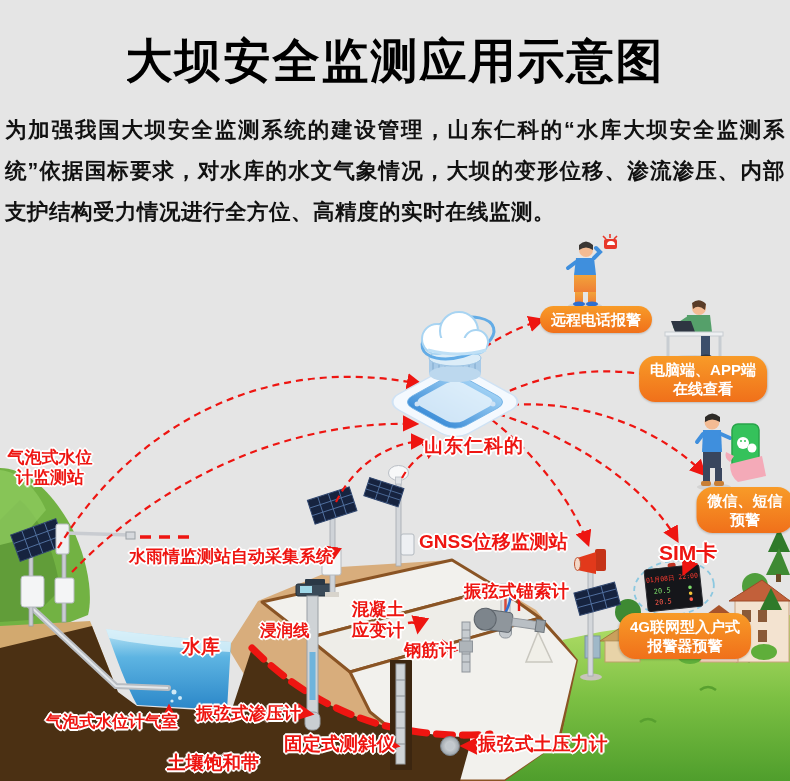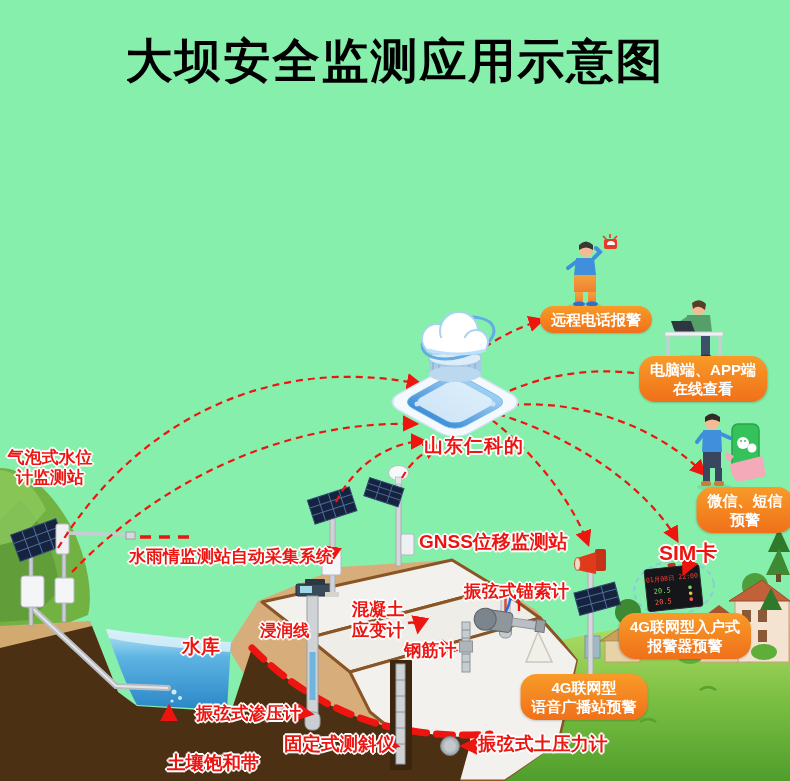--- a/index.html
+++ b/index.html
@@ -1,16 +1,16 @@
 <!DOCTYPE html>
 <html><head>
 <meta charset="utf-8">
 <style>
   html,body{margin:0;padding:0;background:#fff;}
-  .stage{position:relative;width:790px;height:781px;background:#86efac;overflow:hidden;
+  .stage{position:relative;width:790px;height:781px;background:#e5e5e5;overflow:hidden;
          font-family:"Liberation Sans",sans-serif;}
   .title{position:absolute;left:0;top:30px;width:790px;text-align:center;
          font-size:47px;font-weight:900;color:#000;letter-spacing:2px;}
   .desc{position:absolute;left:5px;top:110px;width:780px;font-size:21.5px;line-height:41px;
         font-weight:600;color:#111;text-align:justify;letter-spacing:.5px;}
   .scene{position:absolute;left:0;top:0;width:790px;height:781px;}
   .rlabel{position:absolute;color:#ee1511;font-weight:bold;white-space:nowrap;z-index:5;
           text-shadow:-2px 0 0 #fff,2px 0 0 #fff,0 -2px 0 #fff,0 2px 0 #fff,
                       -1px -1px 0 #fff,1px -1px 0 #fff,-1px 1px 0 #fff,1px 1px 0 #fff;}
   .center{transform:translateX(-50%);text-align:center;}
@@ -18,20 +18,21 @@
         background:linear-gradient(#f89b28,#f0701a);color:#fff;font-weight:bold;
         font-size:15px;line-height:19px;padding:4px 11px;border-radius:16px;
         box-shadow:0 1px 2px rgba(0,0,0,.18);white-space:nowrap;}
 </style>
 </head>
 <body>
 
 <div class="stage">
 
   <div class="title">大坝安全监测应用示意图</div>
+  <div class="desc">为加强我国大坝安全监测系统的建设管理，山东仁科的“水库大坝安全监测系统”依据国标要求，对水库的水文气象情况，大坝的变形位移、渗流渗压、内部支护结构受力情况进行全方位、高精度的实时在线监测。</div>
 
   <svg class="scene" viewBox="0 0 790 781">
     <defs>
       <marker id="arr" viewBox="0 0 10 10" refX="8" refY="5" markerWidth="7.5" markerHeight="7.5" orient="auto">
         <path d="M0,0 L10,5 L0,10 Z" fill="#ee1511"></path>
       </marker>
       <linearGradient id="waterG" x1="0" y1="0" x2="0" y2="1">
         <stop offset="0" stop-color="#bfe7f6"></stop>
           <stop offset=".35" stop-color="#5db4e2"></stop>
           <stop offset="1" stop-color="#2a86c8"></stop>
@@ -317,36 +318,33 @@
   <div class="rlabel" style="left:419px;top:529px;font-size:19px;text-align:right;">GNSS位移监测站</div>
   <div class="rlabel" style="left:464px;top:579px;font-size:17.5px;">振弦式锚索计</div>
   <div class="rlabel center" style="left:378px;top:599px;font-size:17.5px;line-height:21px;">
     <span style="display:block;">混凝土</span>
     <span style="display:block;">应变计</span>
   </div>
   <div class="rlabel" style="left:404px;top:638px;font-size:17.5px;">钢筋计</div>
   <div class="rlabel" style="left:252px;top:620px;font-size:16.5px;margin-left:8px;">浸润线</div>
   <div class="rlabel" style="left:182px;top:634px;font-size:19px;">水库</div>
   <div class="rlabel" style="left:196px;top:701px;font-size:17.5px;">振弦式渗压计</div>
+  <div class="rlabel" style="left:46px;top:711px;font-size:16.5px;">气泡式水位计气室</div>
   <div class="rlabel" style="left:284px;top:731px;font-size:18.5px;">固定式测斜仪</div>
   <div class="rlabel" style="left:167px;top:750px;font-size:18.5px;">土壤饱和带</div>
   <div class="rlabel" style="left:478px;top:731px;font-size:18.5px;">振弦式土压力计</div>
   <div class="rlabel" style="left:659px;top:539px;font-size:21px;">SIM卡</div>
 
   <div class="pill" style="left:703px;top:356px;">
     <span style="display:block;">电脑端、APP端</span>
     <span style="display:block;">在线查看</span>
   </div>
   <div class="pill" style="left:596px;top:306px;">远程电话报警</div>
   <div class="pill" style="left:745px;top:487px;">
     <span style="display:block;">微信、短信</span>
     <span style="display:block;">预警</span>
   </div>
   <div class="pill" style="left:685px;top:613px;border-radius:16px;">
     <span style="display:block;">4G联网型入户式</span>
     <span style="display:block;">报警器预警</span>
   </div>
-  <div class="pill" style="left:584px;top:674px;">
-    <span style="display:block;">4G联网型</span>
-    <span style="display:block;">语音广播站预警</span>
-  </div>
 
 </div>
 
 </body></html>

